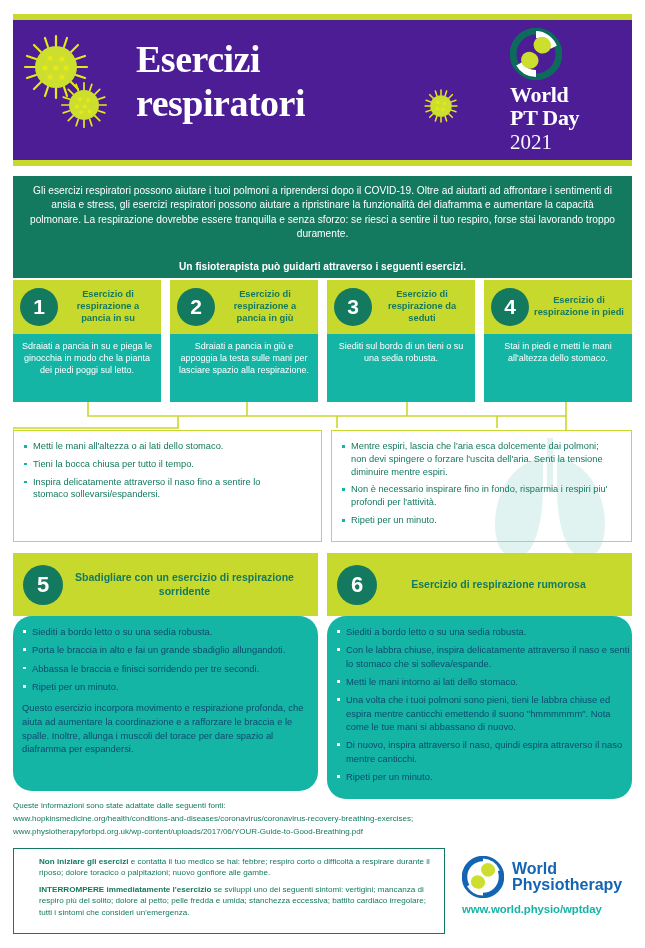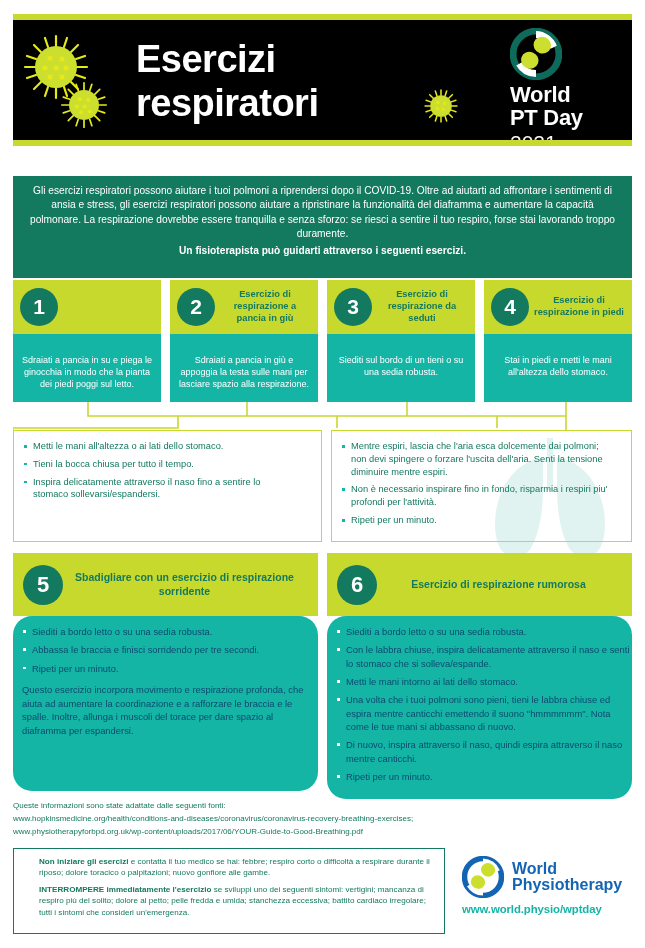--- a/index.html
+++ b/index.html
@@ -40,23 +40,24 @@
     height: 152px;
     z-index: 2;
   }
   .header-rule {
     height: 6px;
     background: #c8d92e;
     width: 100%;
   }
   .header-band {
     position: relative;
-    height: 120px;
-    background: #000000;
+    height: 140px;
+    background: #4c1d95;
     overflow: hidden;
+    font-family: Liberation Serif, serif;
   }
   .header-title {
     position: absolute;
     left: 123px;
     top: 18px;
     color: #ffffff;
     font-size: 38px;
     font-weight: bold;
     line-height: 1.15;
     letter-spacing: -0.5px;
@@ -101,21 +102,21 @@
     width: 619px;
     height: 102px;
     background: #13795f;
     color: #ffffff;
     padding: 8px 12px 6px 12px;
     text-align: center;
     font-size: 10.2px;
     line-height: 1.42;
     z-index: 2;
   }
-  .intro-strong { font-weight: bold; display: block; margin-top: 2px; }
+  .intro-strong { font-weight: bold; display: block; margin-top: 18px; }
 
   
   .cards-row {
     position: absolute;
     left: 13px;
     top: 280px;
     width: 619px;
     display: flex;
     gap: 9px;
     z-index: 2;
@@ -146,21 +147,21 @@
     font-size: 9.3px;
     font-weight: bold;
     line-height: 1.28;
     text-align: center;
     padding-left: 3px;
   }
   .card-body {
     background: #15b5a6;
     color: #ffffff;
     min-height: 68px;
-    padding: 20px 8px 9px 8px;
+    padding: 6px 8px 9px 8px;
     font-size: 9px;
     line-height: 1.36;
     text-align: center;
   }
 
   
   .connectors {
     position: absolute;
     left: 13px;
     top: 402px;
@@ -445,20 +446,21 @@
 
   <div class="intro-box">
     <span>Gli esercizi respiratori possono aiutare i tuoi polmoni a riprendersi dopo il COVID-19. Oltre ad aiutarti ad affrontare i sentimenti di ansia e stress, gli esercizi respiratori possono aiutare a ripristinare la funzionalità del diaframma e aumentare la capacità polmonare. La respirazione dovrebbe essere tranquilla e senza sforzo: se riesci a sentire il tuo respiro, forse stai lavorando troppo duramente.</span>
     <span class="intro-strong">Un fisioterapista può guidarti attraverso i seguenti esercizi.</span>
   </div>
 
   <div class="cards-row">
     <div class="card">
       <div class="card-head">
         <div class="card-num">1</div>
+        <div class="card-head-text">Esercizio di respirazione a pancia in su</div>
       </div>
       <div class="card-body">Sdraiati a pancia in su e piega le ginocchia in modo che la pianta dei piedi poggi sul letto.</div>
     </div>
     <div class="card">
       <div class="card-head">
         <div class="card-num">2</div>
         <div class="card-head-text">Esercizio di respirazione a pancia in giù</div>
       </div>
       <div class="card-body">Sdraiati a pancia in giù e appoggia la testa sulle mani per lasciare spazio alla respirazione.</div>
     </div>
@@ -512,20 +514,21 @@
   <div class="big-row">
 
     <div class="big-col">
       <div class="big-head">
         <div class="big-num">5</div>
         <div class="big-head-text">Sbadigliare con un esercizio di respirazione sorridente</div>
       </div>
       <div class="big-body tall-l">
         <ul>
           <li>Siediti a bordo letto o su una sedia robusta.</li>
+          <li>Porta le braccia in alto e fai un grande sbadiglio allungandoti.</li>
           <li>Abbassa le braccia e finisci sorridendo per tre secondi.</li>
           <li>Ripeti per un minuto.</li>
         </ul>
         <div class="big-note">Questo esercizio incorpora movimento e respirazione profonda, che aiuta ad aumentare la coordinazione e a rafforzare le braccia e le spalle. Inoltre, allunga i muscoli del torace per dare spazio al diaframma per espandersi.</div>
       </div>
     </div>
 
     <div class="big-col">
       <div class="big-head">
         <div class="big-num">6</div>

